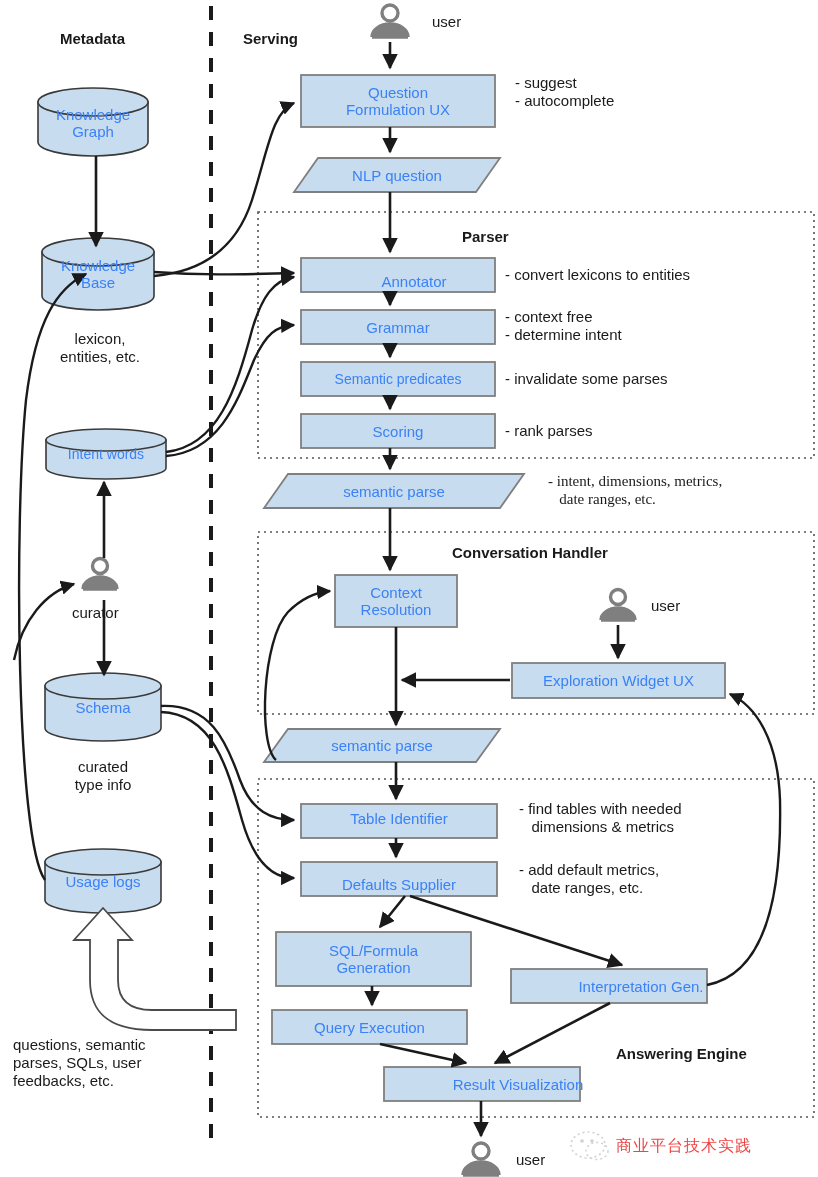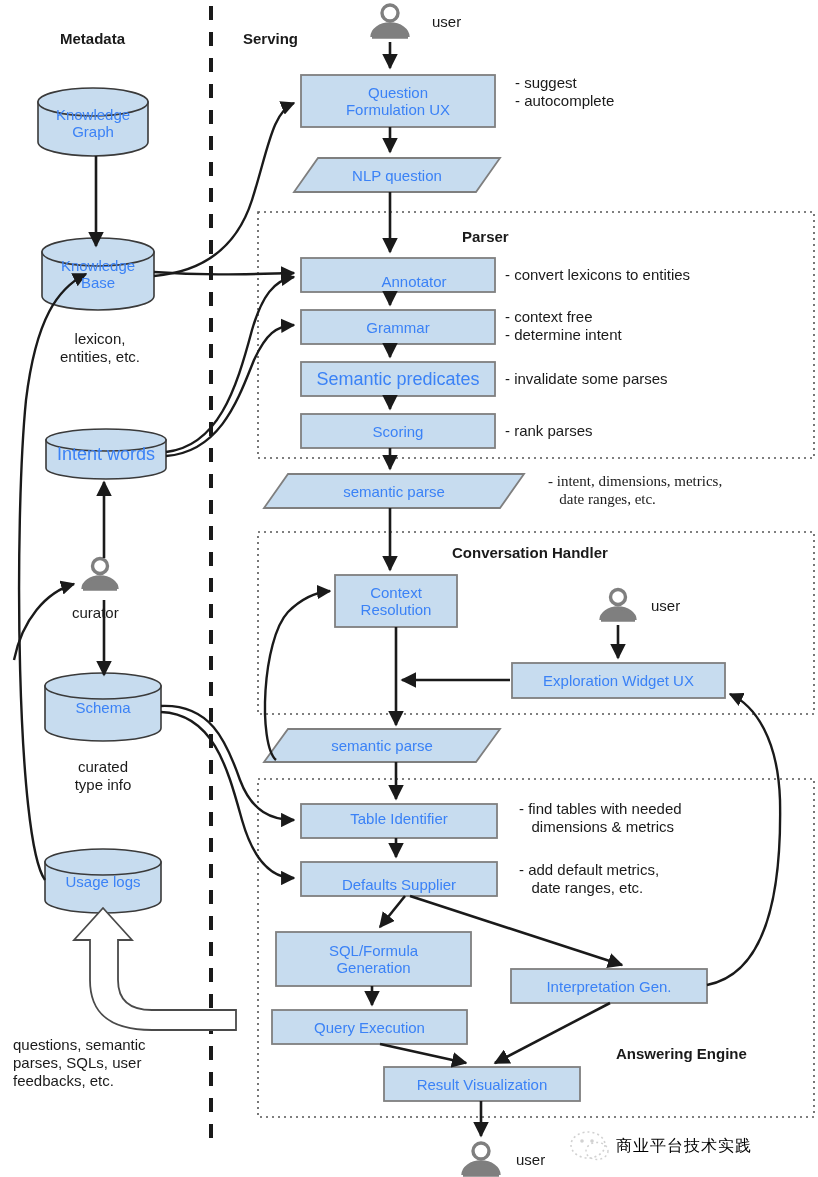--- a/index.html
+++ b/index.html
@@ -41,25 +41,25 @@
     align-items: center;
     justify-content: center;
     text-align: center;
     color: #3b82f6;
     font-size: 15px;
     line-height: 17px;
     pointer-events: none;
     white-space: pre-line;
   }
   .node-text.small {
-    font-size: 18px;
+    font-size: 14px;
   }
   .watermark {
     position: absolute;
-    color: #000000;
+    color: #ef4444;
     font-size: 16px;
     letter-spacing: 1px;
     font-family: "DejaVu Sans", sans-serif;
   }
 </style>
 </head>
 <body>
 
 <div id="diagram-root">
 
@@ -252,22 +252,22 @@
   <div class="node-text small" style="left:301px; top:362px; width:194px; height:34px;">Semantic predicates</div>
   <div class="node-text" style="left:301px; top:414px; width:194px; height:34px;">Scoring</div>
   <div class="node-text" style="left:335px; top:575px; width:122px; height:52px;">Context
 Resolution</div>
   <div class="node-text" style="left:512px; top:663px; width:213px; height:35px;">Exploration Widget UX</div>
   <div class="node-text" style="left:301px; top:804px; width:196px; height:28px;">Table Identifier</div>
   <div class="node-text" style="left:301px; top:862px; width:196px; height:44px;">Defaults Supplier</div>
   <div class="node-text" style="left:276px; top:932px; width:195px; height:54px;">SQL/Formula
 Generation</div>
   <div class="node-text" style="left:272px; top:1010px; width:195px; height:34px;">Query Execution</div>
-  <div class="node-text" style="left:511px; top:969px; width:196px; height:34px;">Interpretation Gen.</div>
-  <div class="node-text" style="left:384px; top:1067px; width:196px; height:34px;">Result Visualization</div>
+  <div class="node-text" style="left:511px; top:969px; width:196px; height:34px;padding-left:32px;">Interpretation Gen.</div>
+  <div class="node-text" style="left:384px; top:1067px; width:196px; height:34px;padding-left:36px;">Result Visualization</div>
 
   <div class="node-text" style="left:300px; top:158px; width:194px; height:34px;">NLP question</div>
   <div class="node-text" style="left:272px; top:474px; width:244px; height:34px;">semantic parse</div>
   <div class="node-text" style="left:272px; top:729px; width:220px; height:33px;">semantic parse</div>
 
   <div class="lbl" style="left:515px; top:74px;">- suggest
 - autocomplete</div>
   <div class="lbl" style="left:505px; top:266px;">- convert lexicons to entities</div>
   <div class="lbl" style="left:505px; top:308px;">- context free
 - determine intent</div>

